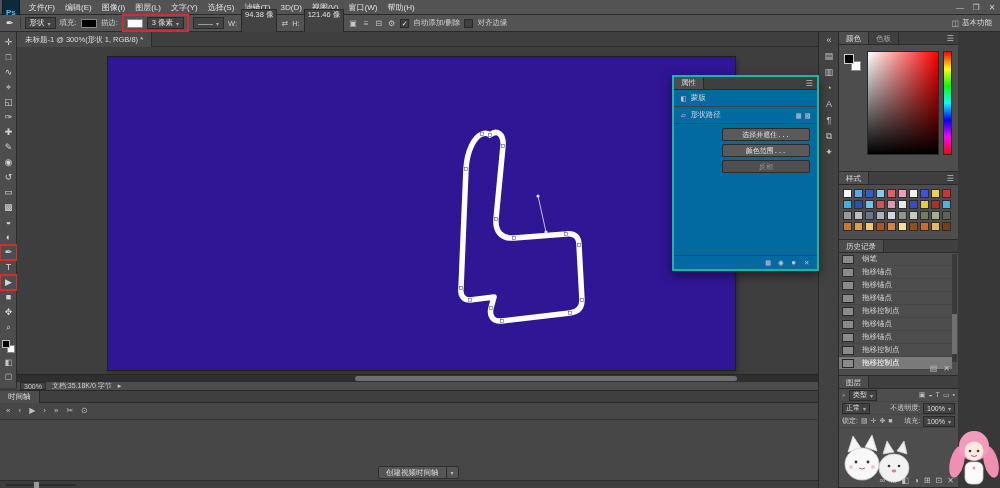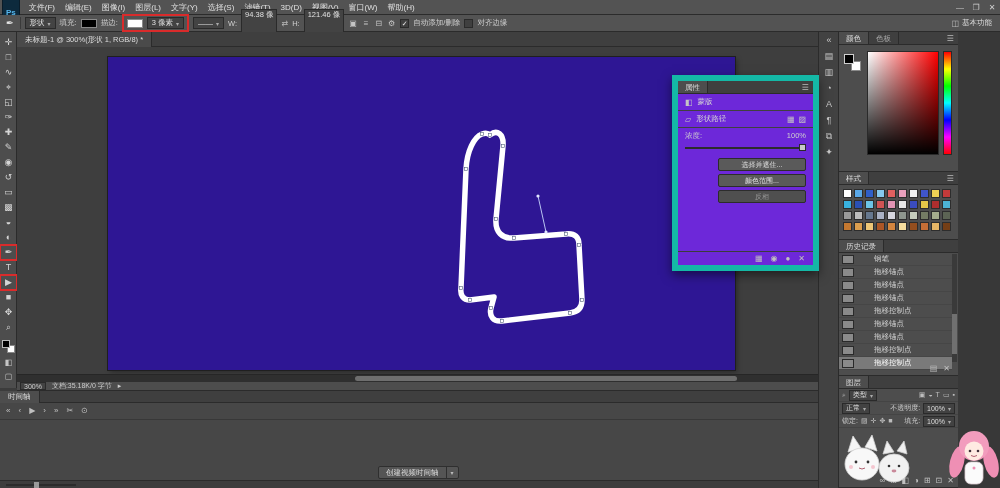--- a/index.html
+++ b/index.html
@@ -87,43 +87,43 @@
   .cp-fg { position:absolute; left:0; top:0; width:10px; height:10px; border:1px solid #cfcfcf; z-index:2;}
   .cp-bg { position:absolute; left:7px; top:7px; width:10px; height:10px; border:1px solid #8a8a8a; }
   .satsq { position:absolute; left:28px; top:19px; width:72px; height:104px; border:1px solid #2a2a2a; }
   .huebar { position:absolute; left:104px; top:19px; width:9px; height:104px; border:1px solid #2a2a2a;
     background:linear-gradient(to bottom,#f00,#ff0,#0f0,#0ff,#00f,#f0f,#f00); }
   #styles-panel { top:172px; height:68px; }
   .swgrid { padding:4px; display:flex; flex-wrap:wrap; gap:2px; }
   .stylesw { width:9px; height:9px; border:1px solid #2d2d2d; }
   #history-panel { top:240px; height:136px; }
   .hlist { position:absolute; left:0; top:13px; width:113px; }
-  .hrow { height:13px; display:flex; align-items:center; gap:20px; padding-left:3px; border-bottom:1px solid #464646; }
+  .hrow { height:13px; display:flex; align-items:center; gap:8px; padding-left:3px; border-bottom:1px solid #464646; }
   .hrow.sel { background:#7a7a7a; }
   .hrow.sel .hlabel { color:#fff; }
   .hicon { width:12px; height:9px; background:#8a8a8a; border:1px solid #2a2a2a; flex:0 0 auto; }
   .hlabel { font-size:7.5px; color:#d5d5d5; white-space:nowrap; }
   .hsb { position:absolute; right:1px; top:14px; width:5px; height:108px; background:#3a3a3a; }
   .hsb-thumb { position:absolute; left:0; top:60px; width:5px; height:40px; background:#707070; }
   .hfoot { position:absolute; right:8px; bottom:2px; display:flex; gap:6px; }
   .ficon { font-size:8px; color:#c0c0c0; }
   #layers-panel { top:376px; height:112px; }
   .lrow { display:flex; align-items:center; gap:3px; padding:0 3px; height:13px; border-bottom:1px solid #444; font-size:7px; color:#ccc;}
   .lsel { display:inline-flex; align-items:center; gap:3px; background:#424242; border:1px solid #2a2a2a;
     height:11px; padding:0 3px; font-size:7px; color:#ddd; }
   .licon { font-size:7px; color:#bdbdbd; }
   .layerrow { height:17px; background:#5f5f5f; display:flex; align-items:center; border-bottom:1px solid #3a3a3a;}
   .eyebox { width:14px; text-align:center; border-right:1px solid #3a3a3a; font-size:7px; color:#ddd; align-self:stretch; line-height:17px;}
   .lthumb { width:15px; height:11px; border:1px solid #1c1c1c; margin:0 4px; }
   .lname { font-size:7.5px; color:#eee; }
   .lfoot { position:absolute; right:4px; bottom:2px; display:flex; gap:5px; }
   .farright { position:absolute; left:958px; top:32px; width:42px; height:456px; background:#383838; }
   
-  .props { position:absolute; left:672px; top:75px; width:147px; height:196px; background:#6d28d9;
-    border:6px solid #14b8a6; box-shadow:0 4px 10px rgba(0,0,0,.5); z-index:40; }
+  .props { position:absolute; left:672px; top:75px; width:147px; height:196px; background:#0369a1;
+    border:2px solid #14b8a6; box-shadow:0 4px 10px rgba(0,0,0,.5); z-index:40;font-family:Liberation Mono, monospace; }
   .props .phead { height:13px; }
   .prow { display:flex; align-items:center; gap:5px; height:17px; padding:0 7px; border-bottom:1px solid #404040; }
   .picon { font-size:8px; color:#c5c5c5; }
   .plabel { font-size:7.5px; color:#d5d5d5; }
   .prow .right { margin-left:auto; display:flex; gap:4px; }
   .sliderrow { padding:3px 7px 0; }
   .sl-top { display:flex; font-size:7.5px; color:#cfcfcf; }
   .sl-val { margin-left:auto; }
   .sl-track { position:relative; height:2px; background:#2c2c2c; margin:6px 0 5px; }
   .sl-knob { position:absolute; top:-3px; width:7px; height:7px; background:#c8c8c8; border:1px solid #2a2a2a; }
@@ -485,29 +485,20 @@
     <span class="plabel">蒙版</span>
   </div>
   <div class="prow">
     <span class="picon">▱</span>
     <span class="plabel">形状路径</span>
     <span class="right" id="propmask-icons">
         <span class="picon">▦</span>
         <span class="picon">▨</span>
       </span>
   </div>
-  <div class="sliderrow">
-    <div class="sl-top">
-      <span>浓度:</span>
-      <span class="sl-val">100%</span>
-    </div>
-    <div class="sl-track">
-        <div class="sl-knob k-right"></div>
-      </div>
-  </div>
   <div class="pbtns" id="prop-buttons">
       <div class="pbtn">选择并遮住...</div>
       <div class="pbtn">颜色范围...</div>
       <div class="pbtn dim">反相</div>
     </div>
   <div class="pfoot" id="prop-footer">
       <span class="ficon">▦</span>
       <span class="ficon">◉</span>
       <span class="ficon">●</span>
       <span class="ficon">✕</span>

